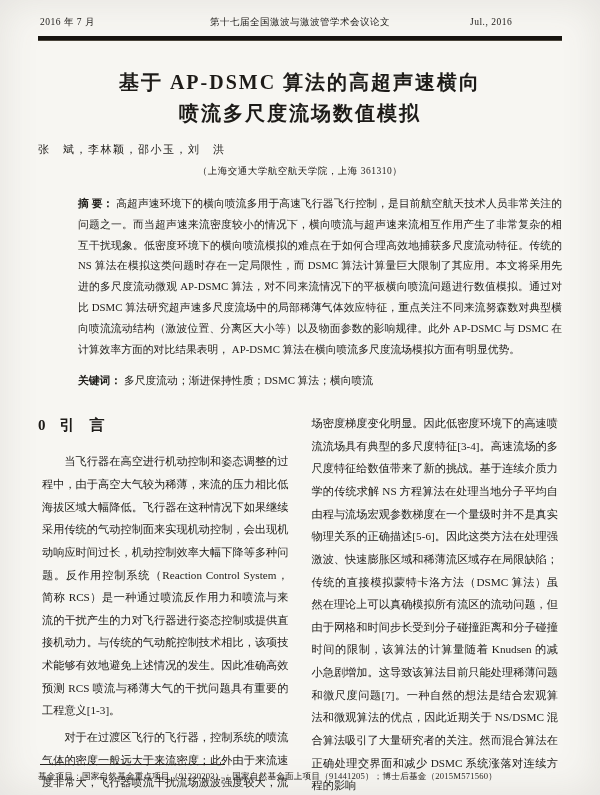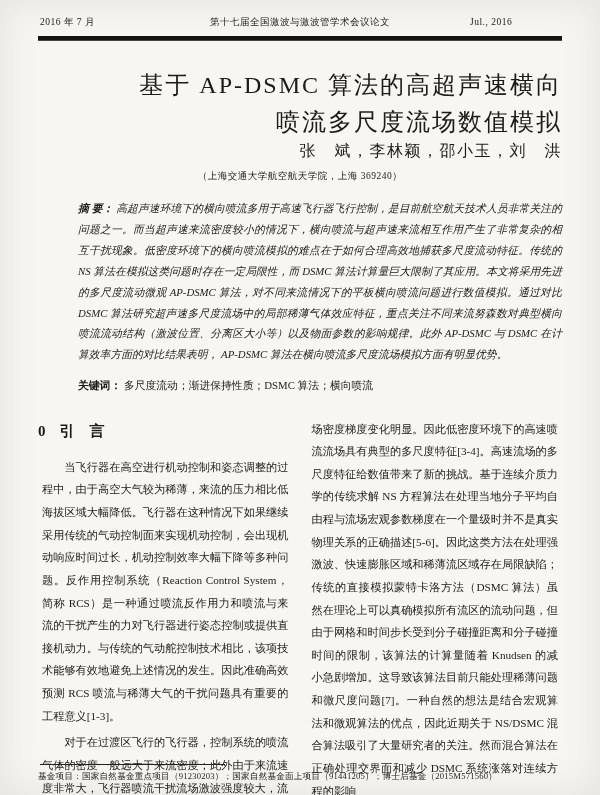--- a/index.html
+++ b/index.html
@@ -34,44 +34,44 @@
   .running-head .right { width: 90px; text-align: left; }
   .head-rule {
     height: 4px;
     background: #17140f;
     border-bottom: 1px solid #4a453c;
     margin-top: 2px;
   }
   
   .paper-title {
     margin: 26px 0 0 0;
-    text-align: right;
-    font-size: 24px;
-    font-weight: normal;
+    text-align: center;
+    font-size: 20px;
+    font-weight: bold;
     line-height: 1.55;
     letter-spacing: 2px;
   }
   .authors {
-    text-align: right;
-    font-size: 16px;
+    margin-top: 13px;
+    text-align: left;
+    font-size: 11px;
     letter-spacing: 1.5px;
   }
   .affiliation {
     margin-top: 8px;
     text-align: center;
     font-size: 9.5px;
     letter-spacing: 0.5px;
   }
   
   .abstract {
     margin: 15px 0 0 40px;
     font-size: 10.8px;
     line-height: 1.93;
     text-align: justify;
-    font-style: italic;
   }
   .abstract .label, .keywords .label { font-weight: bold; }
   .keywords {
     margin: 10px 4px 0 40px;
     font-size: 10.8px;
     line-height: 1.9;
   }
   
   .columns {
     display: flex;
@@ -122,21 +122,21 @@
   </div>
   <div class="head-rule"></div>
 
   <h1 class="paper-title">
     <span>基于 AP-DSMC 算法的高超声速横向</span><br>
     <span>喷流多尺度流场数值模拟</span>
   </h1>
 
   <div class="authors">张　斌，李林颖，邵小玉，刘　洪</div>
 
-  <div class="affiliation">（上海交通大学航空航天学院，上海  369240）</div>
+  <div class="affiliation">（上海交通大学航空航天学院，上海  361310）</div>
 
   <div class="abstract">
     <span class="label">摘  要：</span>
     <span>高超声速环境下的横向喷流多用于高速飞行器飞行控制，是目前航空航天技术人员非常关注的问题之一。而当超声速来流密度较小的情况下，横向喷流与超声速来流相互作用产生了非常复杂的相互干扰现象。低密度环境下的横向喷流模拟的难点在于如何合理高效地捕获多尺度流动特征。传统的 NS 算法在模拟这类问题时存在一定局限性，而 DSMC 算法计算量巨大限制了其应用。本文将采用先进的多尺度流动微观 AP-DSMC 算法，对不同来流情况下的平板横向喷流问题进行数值模拟。通过对比 DSMC 算法研究超声速多尺度流场中的局部稀薄气体效应特征，重点关注不同来流努森数对典型横向喷流流动结构（激波位置、分离区大小等）以及物面参数的影响规律。此外 AP-DSMC 与 DSMC 在计算效率方面的对比结果表明， AP-DSMC 算法在横向喷流多尺度流场模拟方面有明显优势。</span>
   </div>
 
   <div class="keywords">
     <span class="label">关键词：</span>
     <span>多尺度流动；渐进保持性质；DSMC 算法；横向喷流</span>
   </div>

